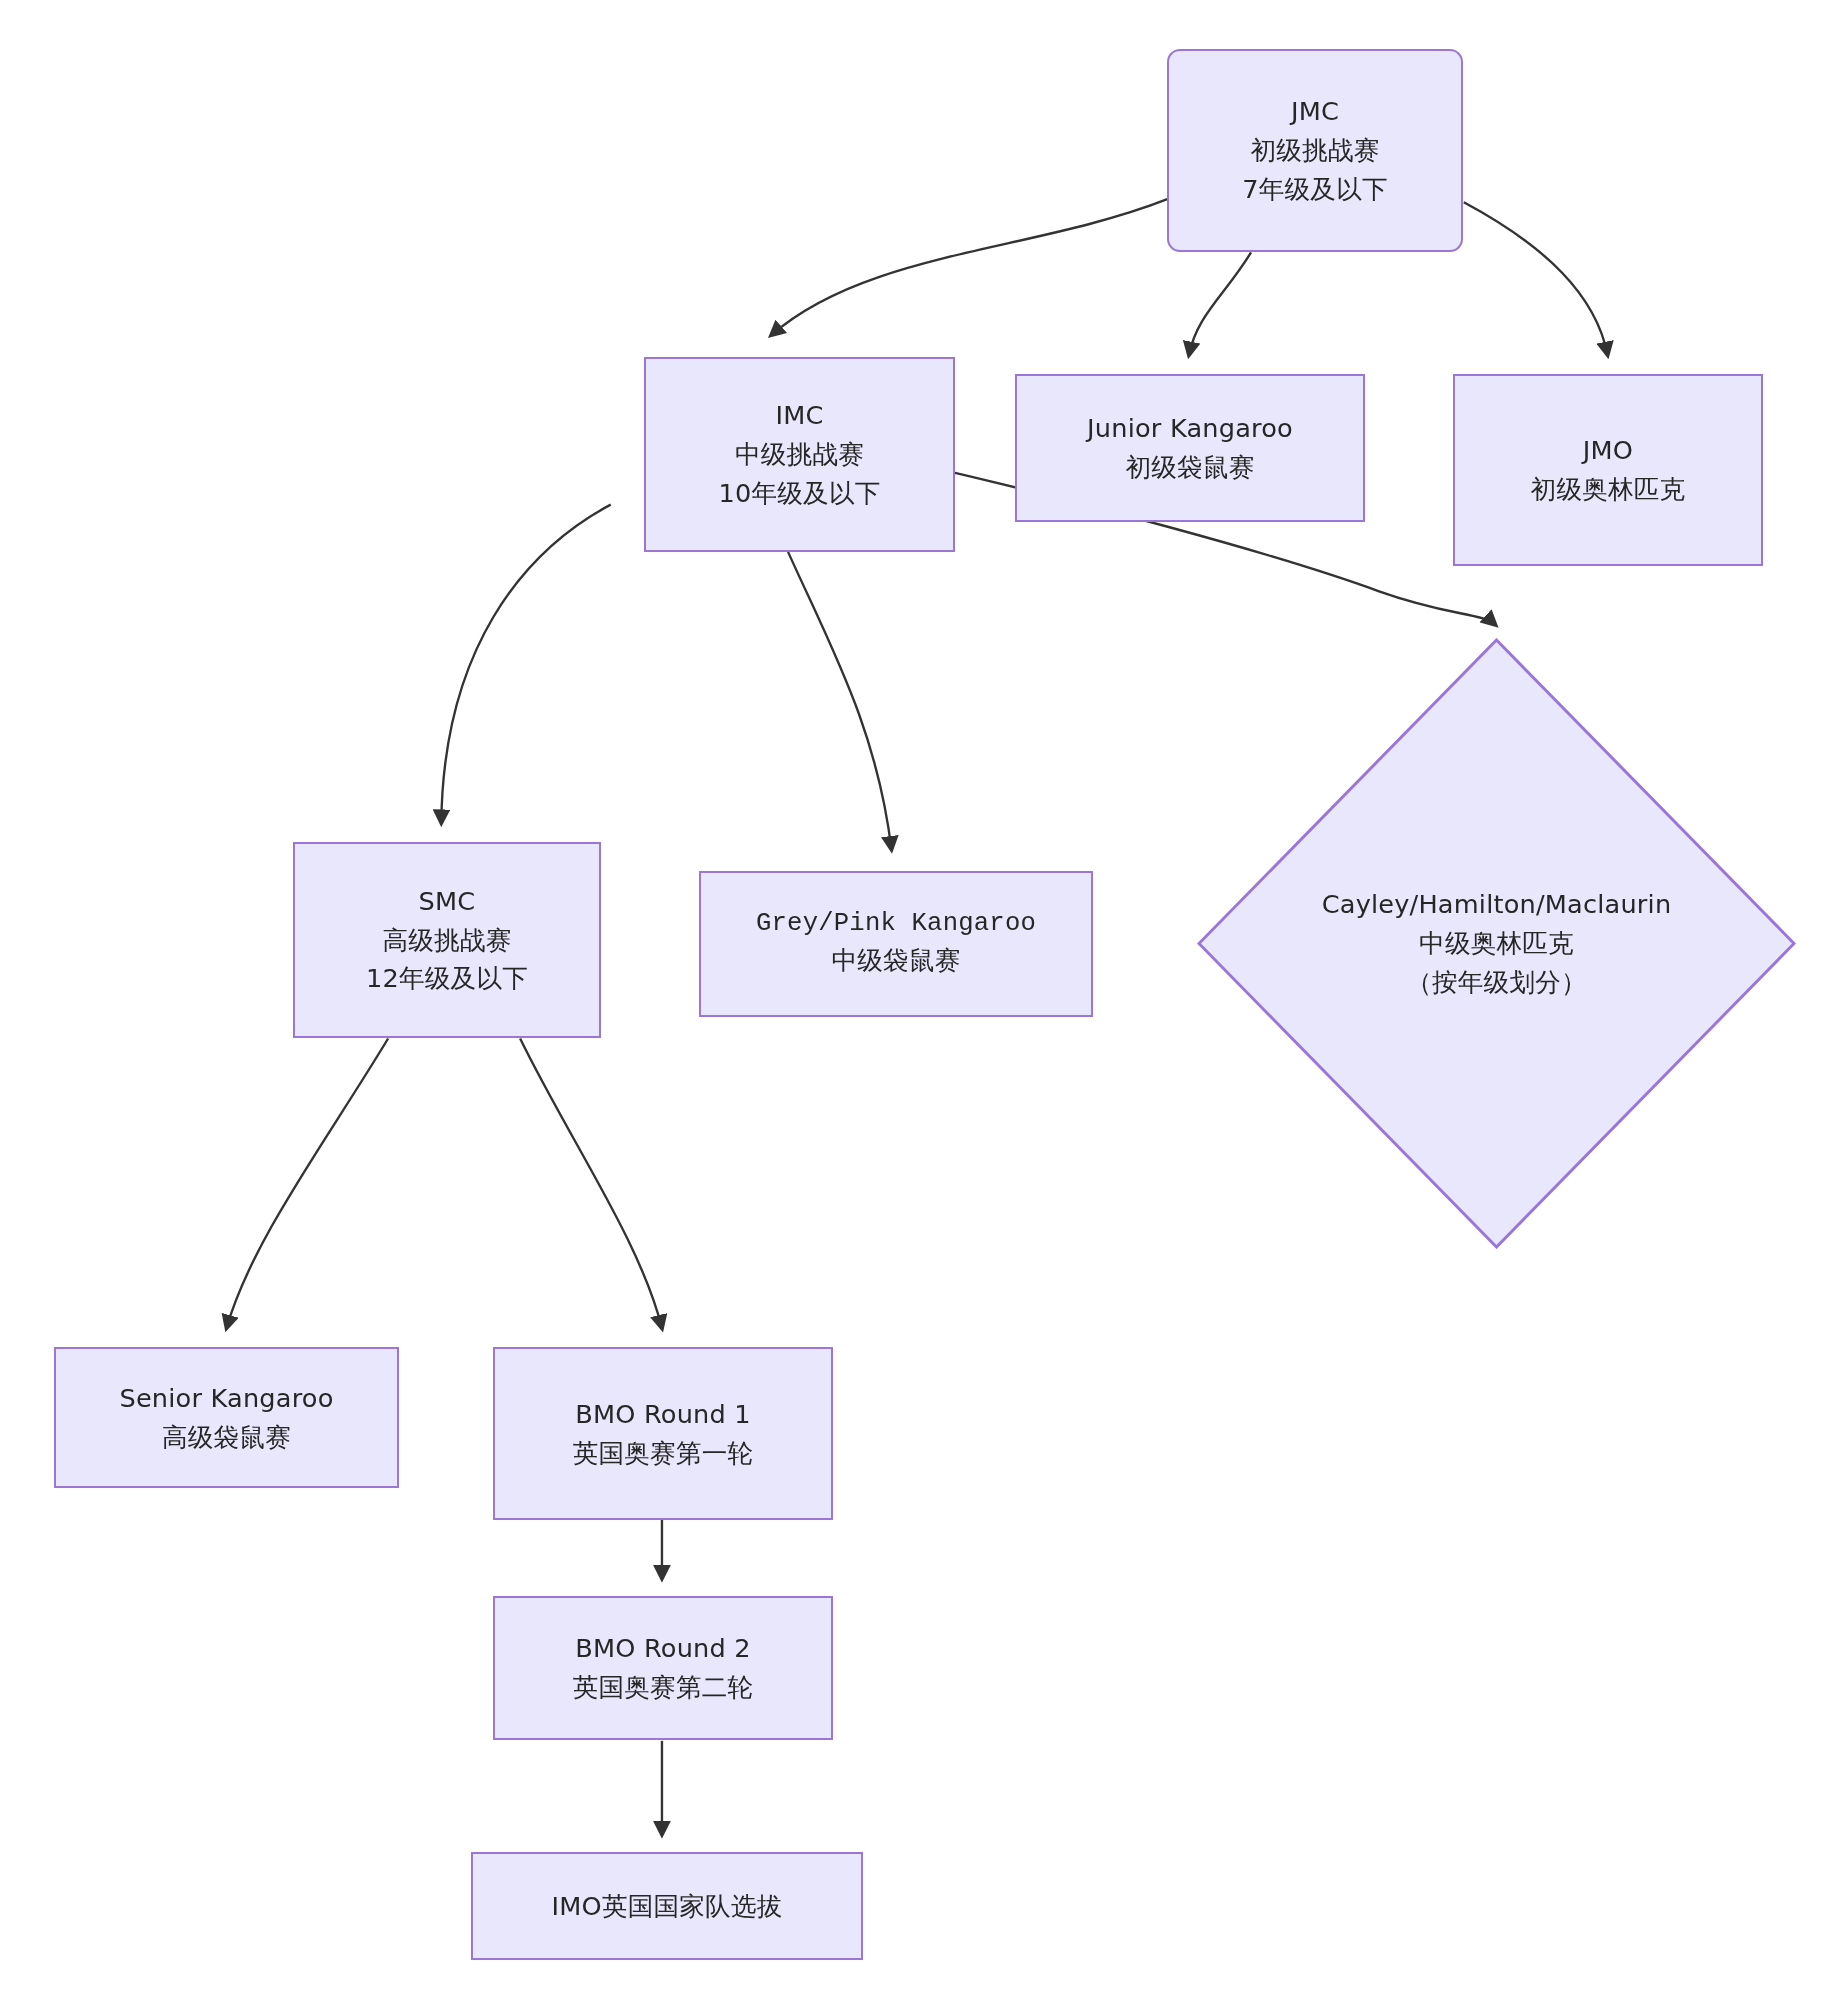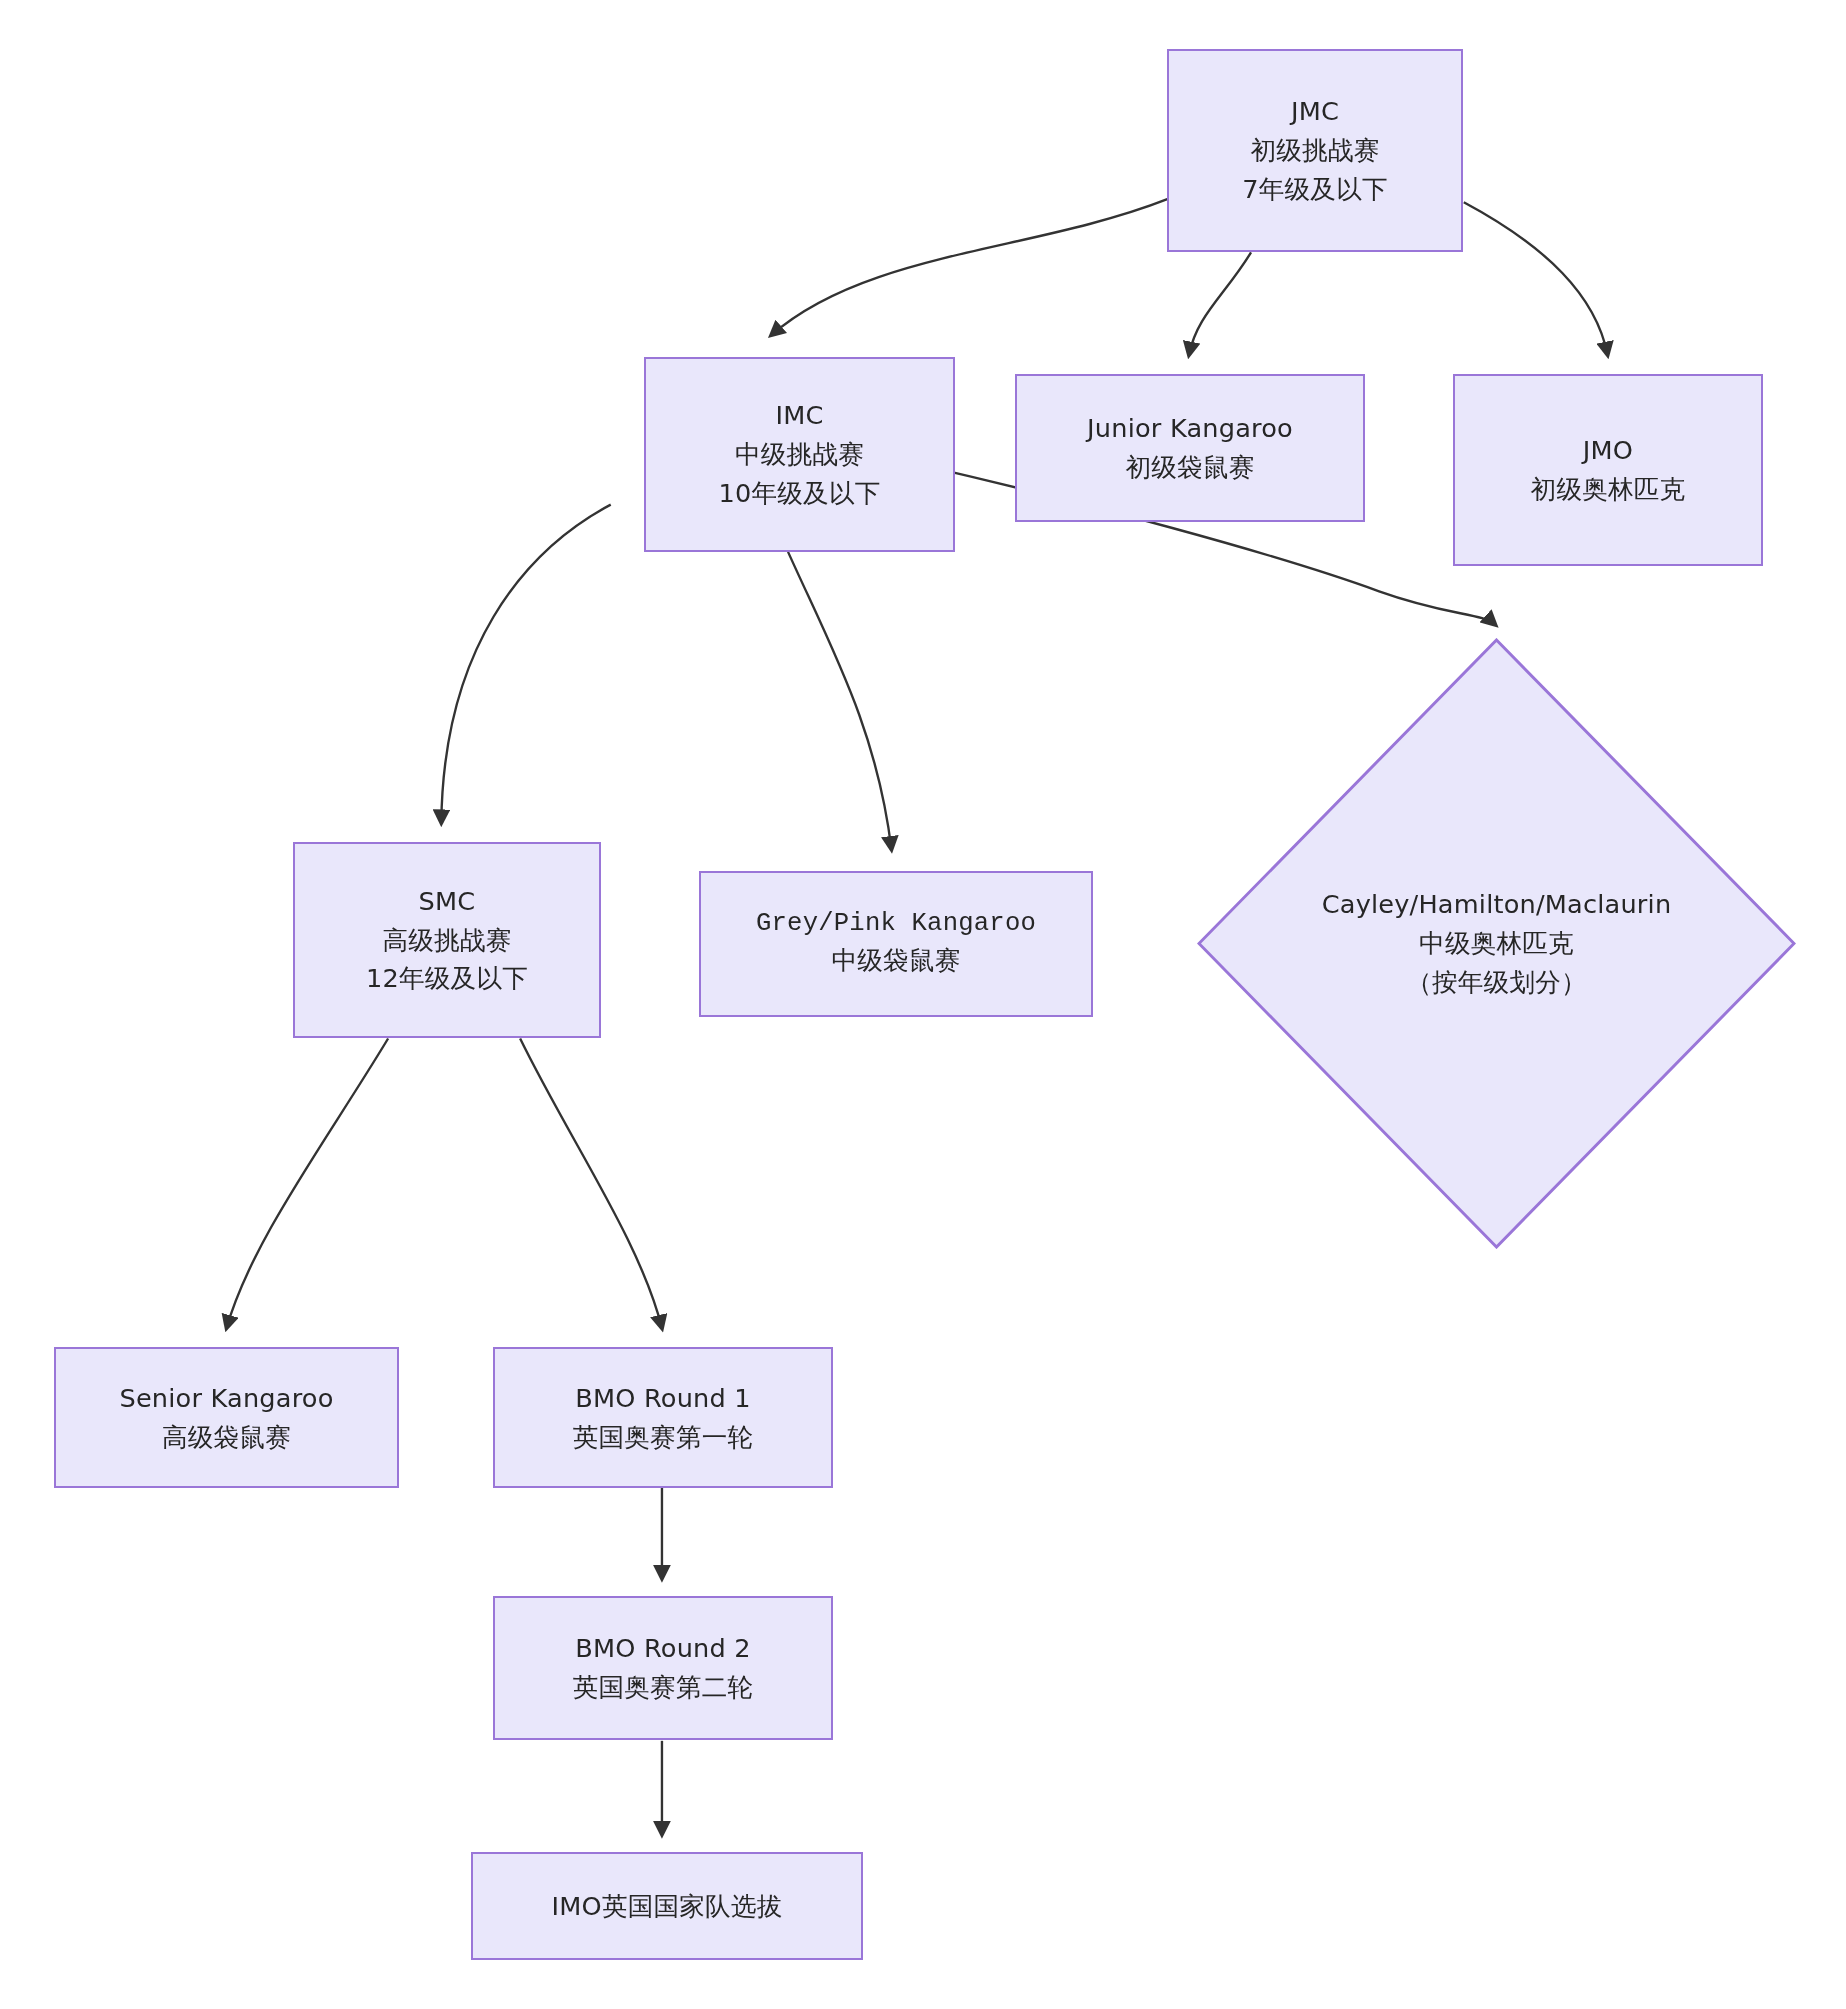--- a/index.html
+++ b/index.html
@@ -95,21 +95,21 @@
 
     <path d="M 394 1054 C 330 1160, 255 1260, 230 1348" fill="none" stroke="#333333" stroke-width="2.4" marker-end="url(#arrow)"></path>
 
     <path d="M 528 1054 C 580 1160, 650 1260, 672 1348" fill="none" stroke="#333333" stroke-width="2.4" marker-end="url(#arrow)"></path>
 
     <path d="M 672 1510 L 672 1602" fill="none" stroke="#333333" stroke-width="2.4" marker-end="url(#arrow)"></path>
 
     <path d="M 672 1767 L 672 1862" fill="none" stroke="#333333" stroke-width="2.4" marker-end="url(#arrow)"></path>
   </svg>
 
-  <div class="node" style="left:1167px; top:49px; width:296px; height:203px;">
+  <div class="node" style="left:1167px; top:49px; width:296px; height:203px;border-radius:13px;">
     <span class="line">JMC</span>
     <span class="line">初级挑战赛</span>
     <span class="line">7年级及以下</span>
   </div>
 
   <div class="node" style="left:644px; top:357px; width:311px; height:195px;">
     <span class="line">IMC</span>
     <span class="line">中级挑战赛</span>
     <span class="line">10年级及以下</span>
   </div>
@@ -144,21 +144,21 @@
       <span class="line">中级奥林匹克</span>
       <span class="line">（按年级划分）</span>
     </div>
   </div>
 
   <div class="node" style="left:54px; top:1347px; width:345px; height:141px;text-align:right;">
     <span class="line">Senior Kangaroo</span>
     <span class="line">高级袋鼠赛</span>
   </div>
 
-  <div class="node" style="left:493px; top:1347px; width:340px; height:141px;">
+  <div class="node" style="left:493px; top:1347px; width:340px; height:173px;">
     <span class="line">BMO Round 1</span>
     <span class="line">英国奥赛第一轮</span>
   </div>
 
   <div class="node" style="left:493px; top:1596px; width:340px; height:144px;">
     <span class="line">BMO Round 2</span>
     <span class="line">英国奥赛第二轮</span>
   </div>
 
   <div class="node" style="left:471px; top:1852px; width:392px; height:108px;">

